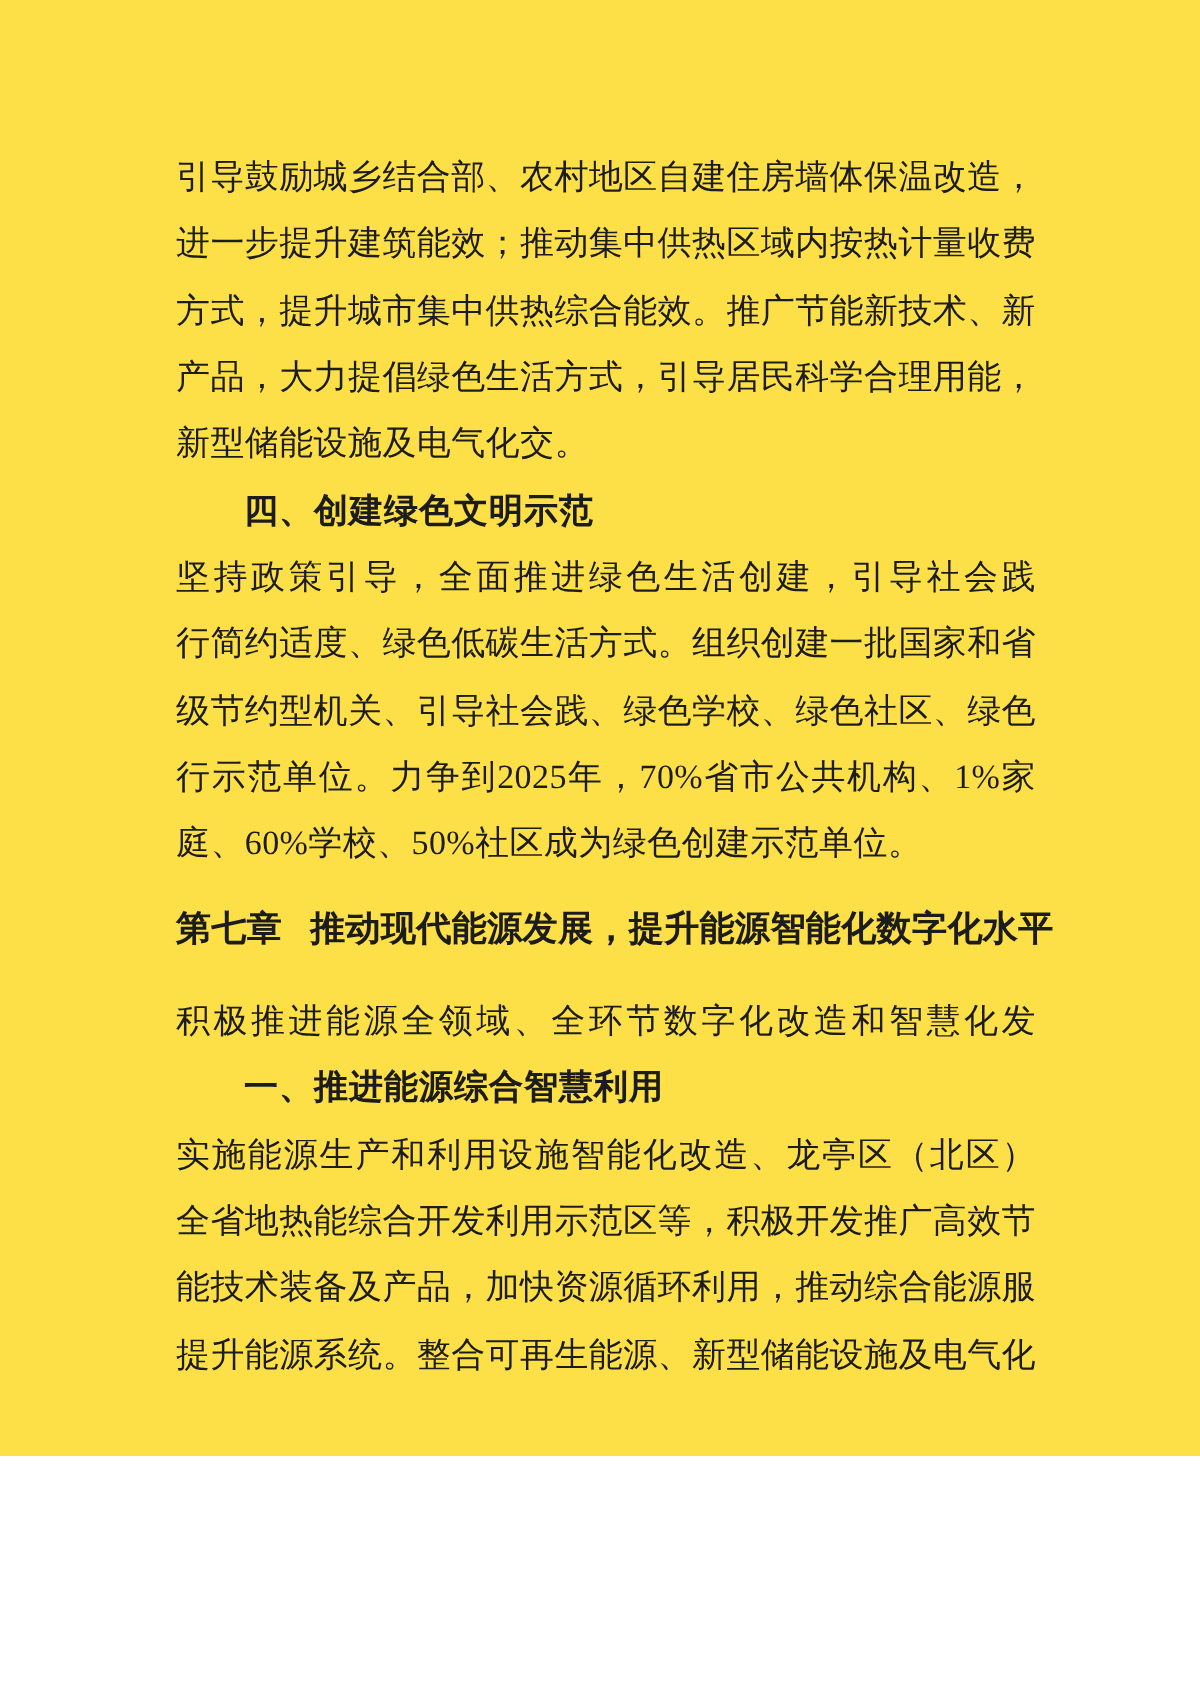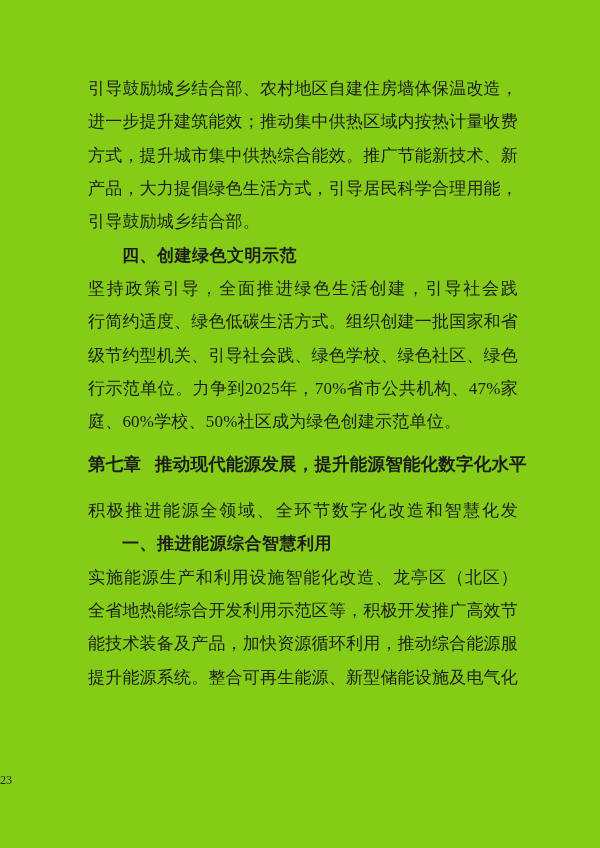--- a/index.html
+++ b/index.html
@@ -3,22 +3,22 @@
 <meta charset="utf-8">
 <style>
   html, body {
     margin: 0;
     padding: 0;
     background: #ffffff;
   }
   .page {
     position: relative;
     width: 600px;
-    height: 848px;
-    background: #84cc16;
+    height: 728px;
+    background: #fde047;
     color: #1c1c1c;
     font-family: "Liberation Serif", "DejaVu Serif", serif;
     overflow: hidden;
   }
   .doc {
     position: absolute;
     left: 88px;
     top: 72px;
     width: 430px;
   }
@@ -71,30 +71,30 @@
 <body>
 
 <div class="page">
   <div class="doc">
 
     <div>
       <div class="line">引导鼓励城乡结合部、农村地区自建住房墙体保温改造，</div>
       <div class="line">进一步提升建筑能效；推动集中供热区域内按热计量收费</div>
       <div class="line">方式，提升城市集中供热综合能效。推广节能新技术、新</div>
       <div class="line">产品，大力提倡绿色生活方式，引导居民科学合理用能，</div>
-      <div class="line last">引导鼓励城乡结合部。</div>
+      <div class="line last">新型储能设施及电气化交。</div>
     </div>
 
     <div class="line subheading">四、创建绿色文明示范</div>
 
     <div>
       <div class="line">坚持政策引导，全面推进绿色生活创建，引导社会践</div>
       <div class="line">行简约适度、绿色低碳生活方式。组织创建一批国家和省</div>
       <div class="line">级节约型机关、引导社会践、绿色学校、绿色社区、绿色出</div>
-      <div class="line">行示范单位。力争到2025年，70%省市公共机构、47%家</div>
+      <div class="line">行示范单位。力争到2025年，70%省市公共机构、1%家</div>
       <div class="line last">庭、60%学校、50%社区成为绿色创建示范单位。</div>
     </div>
 
     <div class="chapter-heading">
       <span class="chapter-number">第七章</span><span class="chapter-title">推动现代能源发展，提升能源智能化数字化水平</span>
     </div>
 
     <div>
       <div class="line">积极推进能源全领域、全环节数字化改造和智慧化发</div>
     </div>

